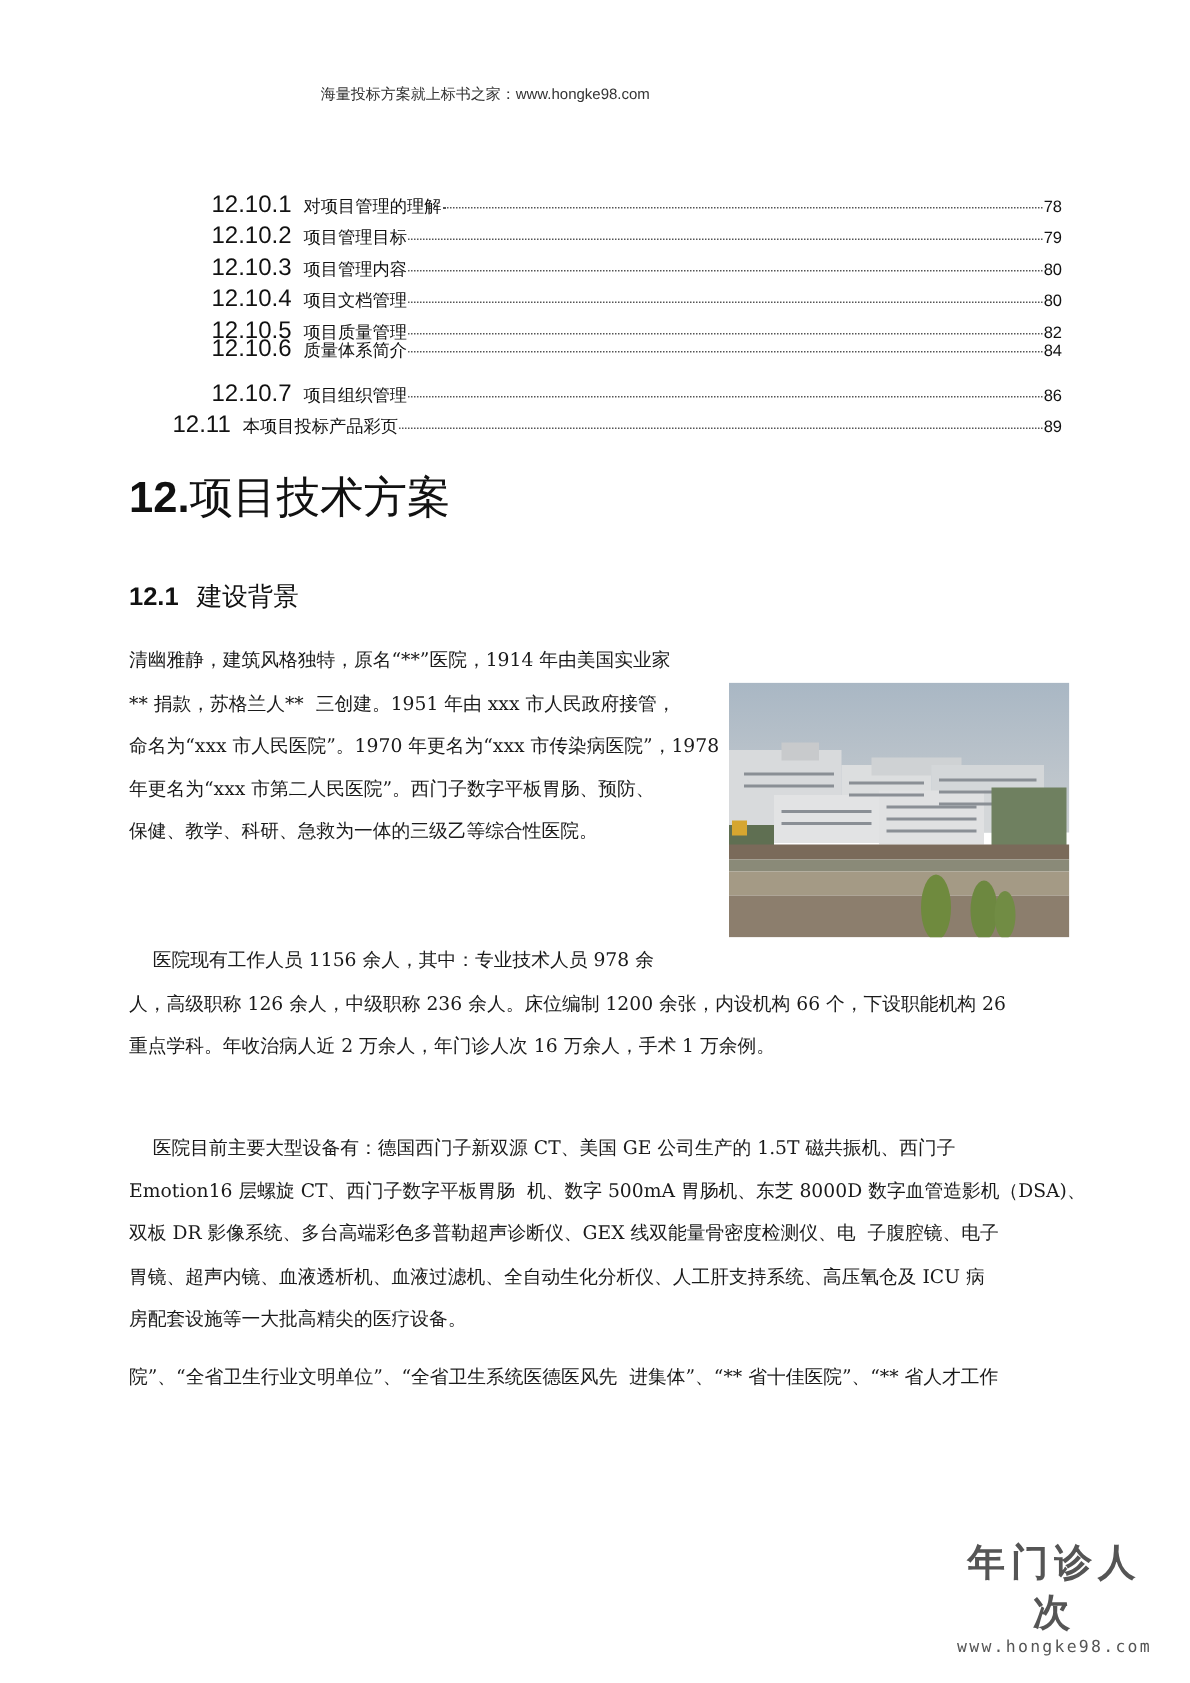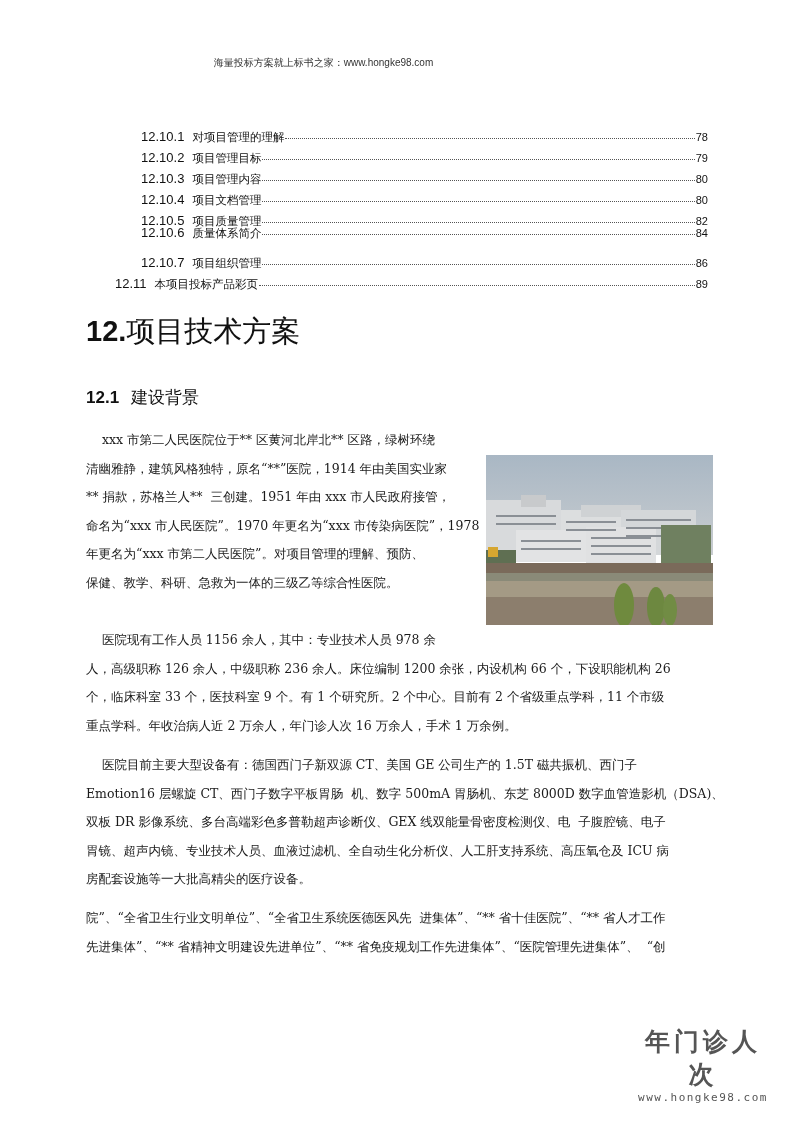--- a/index.html
+++ b/index.html
@@ -10,21 +10,21 @@
   .header {
     position: absolute; top: 56px; left: 0; width: 647px; text-align: center;
     font-size: 10px; color: #333;
   }
   .header .url { font-family: "Liberation Sans", sans-serif; }
   .toc { position: absolute; left: 0; top: 95px; width: 793px; }
   .toc-row {
     position: absolute; height: 21px; display: flex; align-items: baseline;
     font-size: 11.5px; color: #111;
   }
-  .toc-num { font-family: "Liberation Sans", sans-serif; font-size: 13px; margin-right: 8px; white-space: nowrap; text-align: center; }
+  .toc-num { font-family: "Liberation Sans", sans-serif; font-size: 16px; margin-right: 8px; white-space: nowrap; text-align: center; }
   .toc-title { white-space: nowrap; margin-top: 35px; }
   .toc-dots {
     flex: 1; overflow: hidden; white-space: nowrap; margin: 0 1px;
     border-bottom: 1.5px dotted #555; height: 1px; position: relative; top: -2px;
   }
   .toc-page { font-family: "Liberation Sans", sans-serif; font-size: 11px; text-align: right; }
   .h1 {
     position: absolute; left: 86px; top: 312px; font-size: 29px; color: #111;
     display: flex; align-items: baseline;
   }
@@ -111,43 +111,40 @@
   <span class="num">12.</span>
   <span>项目技术方案</span>
 </div>
 
 <div class="h2">
   <span class="num">12.1</span>
   <span>建设背景</span>
 </div>
 
 <div class="para" style="top:426px; width:400px;">
-    <span class="line" style="white-space: pre;">    xxx 市第二人民医院位于** 区黄河北岸北** 区路，绿树环绕</span>
     <span class="line" style="white-space: pre;">清幽雅静，建筑风格独特，原名“**”医院，1914 年由美国实业家</span>
     <span class="line" style="white-space: pre;">** 捐款，苏格兰人**  三创建。1951 年由 xxx 市人民政府接管，</span>
     <span class="line" style="white-space: pre;">命名为“xxx 市人民医院”。1970 年更名为“xxx 市传染病医院”，1978</span>
-    <span class="line" style="white-space: pre;">年更名为“xxx 市第二人民医院”。对项目管理的理解、预防、</span>
+    <span class="line" style="white-space: pre;">年更名为“xxx 市第二人民医院”。西门子数字平板胃肠、预防、</span>
     <span class="line" style="white-space: pre;">保健、教学、科研、急救为一体的三级乙等综合性医院。</span>
   </div>
 <div class="para" style="top:626px; width:622px;">
     <span class="line" style="white-space: pre;">    医院现有工作人员 1156 余人，其中：专业技术人员 978 余</span>
     <span class="line" style="white-space: pre;">人，高级职称 126 余人，中级职称 236 余人。床位编制 1200 余张，内设机构 66 个，下设职能机构 26</span>
-    <span class="line" style="white-space: pre;">个，临床科室 33 个，医技科室 9 个。有 1 个研究所。2 个中心。目前有 2 个省级重点学科，11 个市级</span>
     <span class="line" style="white-space: pre;">重点学科。年收治病人近 2 万余人，年门诊人次 16 万余人，手术 1 万余例。</span>
   </div>
 <div class="para" style="top:751px; width:622px;">
     <span class="line" style="white-space: pre;">    医院目前主要大型设备有：德国西门子新双源 CT、美国 GE 公司生产的 1.5T 磁共振机、西门子</span>
     <span class="line" style="white-space: pre;">Emotion16 层螺旋 CT、西门子数字平板胃肠  机、数字 500mA 胃肠机、东芝 8000D 数字血管造影机（DSA)、</span>
     <span class="line" style="white-space: pre;">双板 DR 影像系统、多台高端彩色多普勒超声诊断仪、GEX 线双能量骨密度检测仪、电  子腹腔镜、电子</span>
-    <span class="line" style="white-space: pre;">胃镜、超声内镜、专业技术人员、血液过滤机、全自动生化分析仪、人工肝支持系统、高压氧仓及 ICU 病</span>
+    <span class="line" style="white-space: pre;">胃镜、超声内镜、血液透析机、血液过滤机、全自动生化分析仪、人工肝支持系统、高压氧仓及 ICU 病</span>
     <span class="line" style="white-space: pre;">房配套设施等一大批高精尖的医疗设备。</span>
   </div>
 <div class="para" style="top:904px; width:622px;">
     <span class="line" style="white-space: pre;">院”、“全省卫生行业文明单位”、“全省卫生系统医德医风先  进集体”、“** 省十佳医院”、“** 省人才工作</span>
-    <span class="line" style="white-space: pre;">先进集体”、“** 省精神文明建设先进单位”、“** 省免疫规划工作先进集体”、“医院管理先进集体”、  “创</span>
   </div>
 
 <div class="photo">
   <svg width="227" height="170" viewBox="0 0 227 170">
     <defs>
       <linearGradient id="sky" x1="0" y1="0" x2="0" y2="1">
         <stop offset="0" stop-color="#a9b7c4"></stop>
         <stop offset="1" stop-color="#c9cdd0"></stop>
       </linearGradient>
     </defs>

